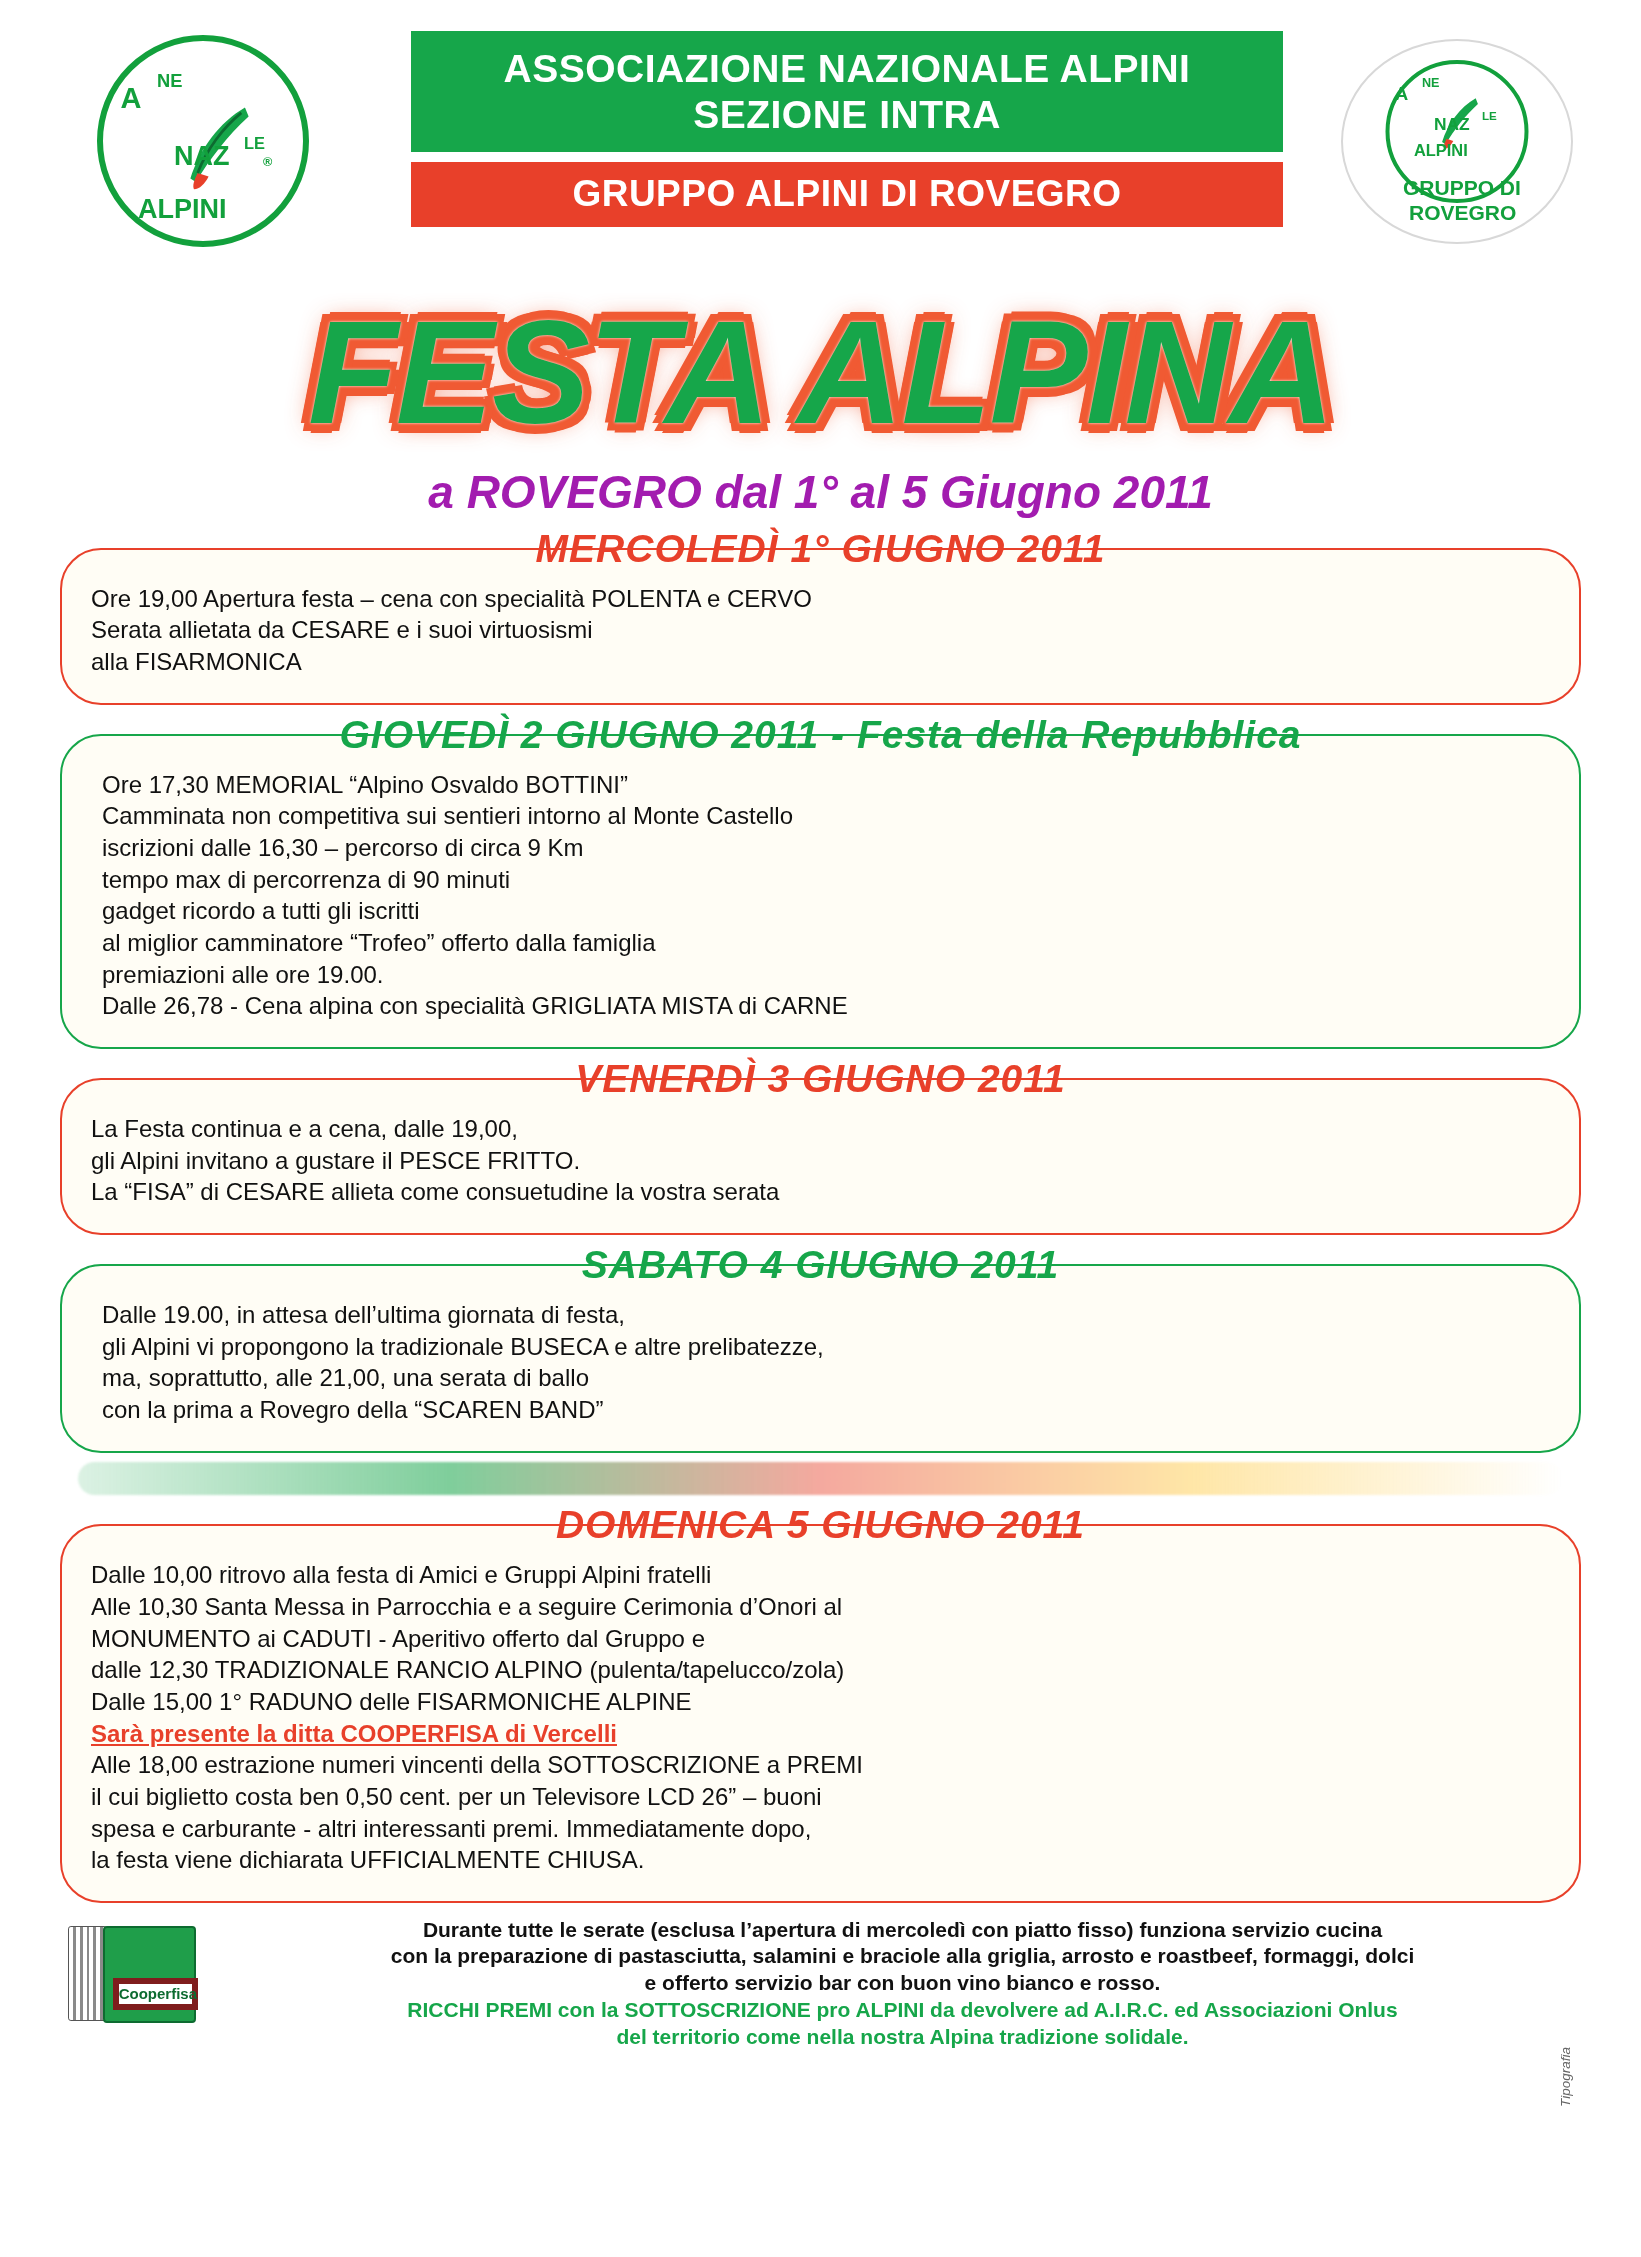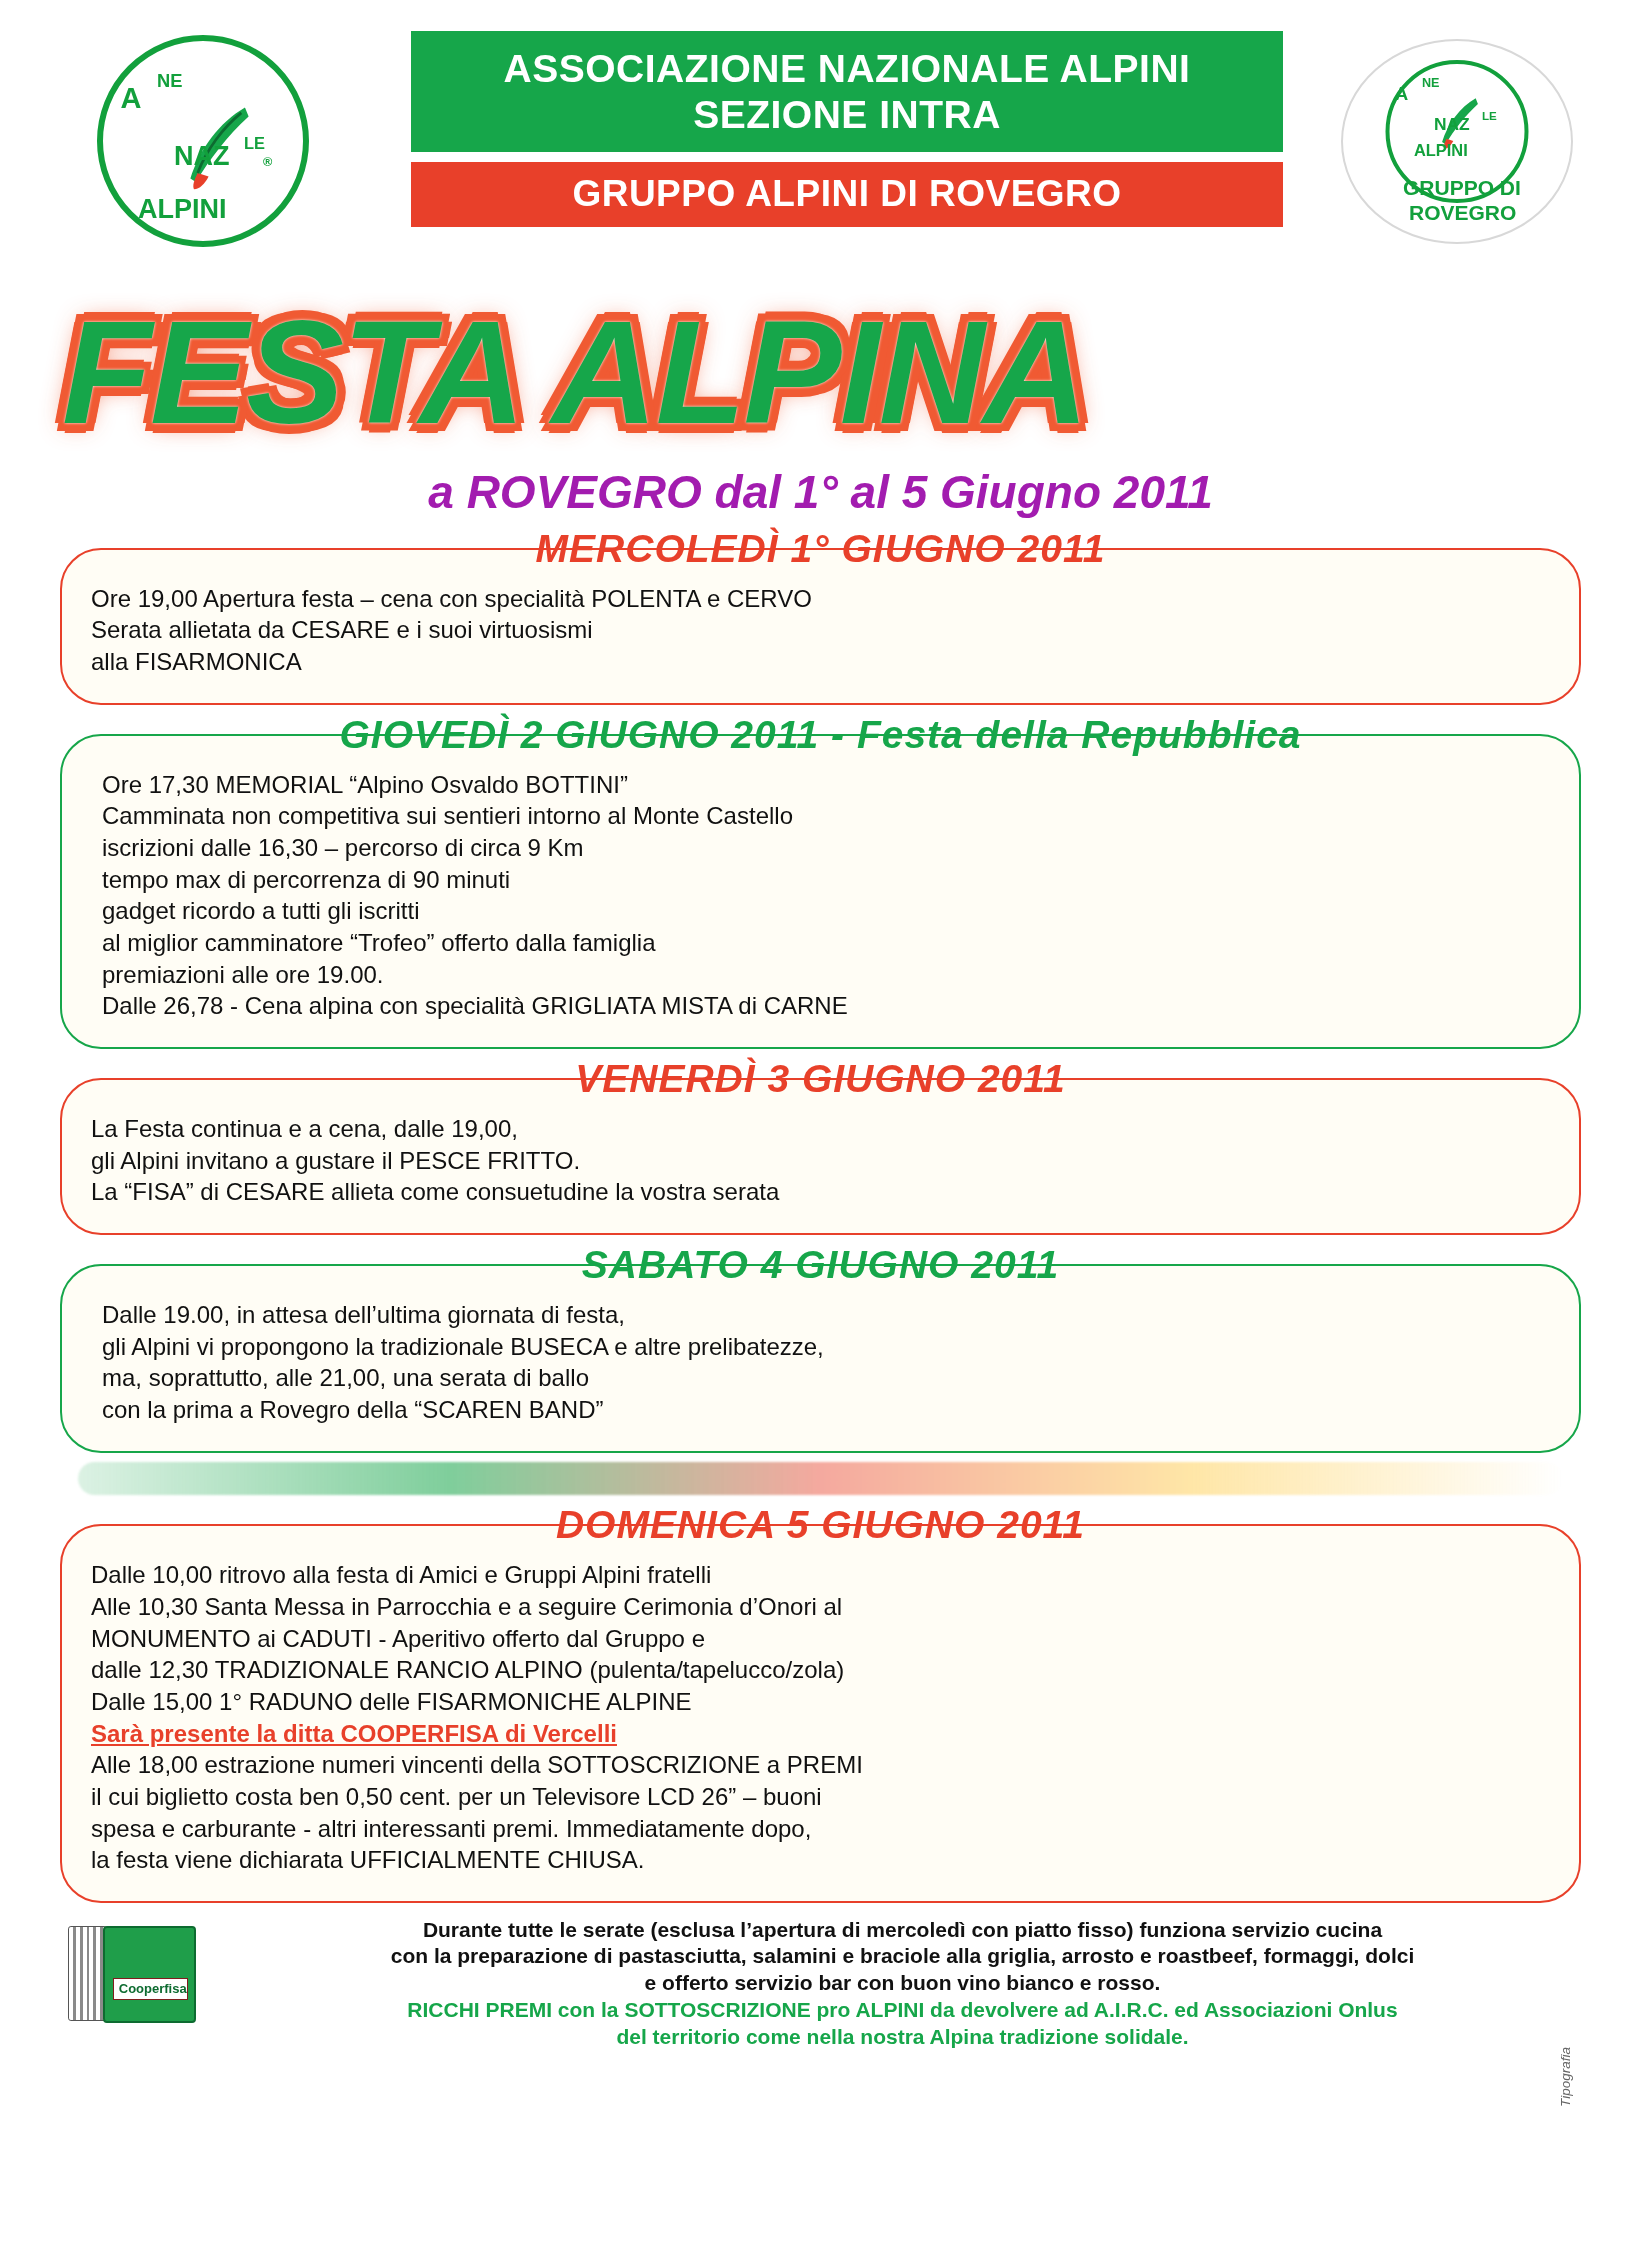--- a/index.html
+++ b/index.html
@@ -91,21 +91,21 @@
   .logo-right .r-ne{left:79px;top:35px;font-size:12.6px;}
   .logo-right .r-naz{left:91px;top:73px;font-size:17.4px;}
   .logo-right .r-le{left:139px;top:68px;font-size:11.6px;}
   .logo-right .r-alpini{left:71px;top:100px;font-size:16.4px;}
   .logo-right .r-gruppo{left:60px;top:135px;font-size:21px;}
   .logo-right .r-rovegro{left:66px;top:160px;font-size:21px;}
   .feather-sm{position:absolute;left:89px;top:52px;width:56px;height:60px;}
 
   
   .festa-wrap{
-    text-align:left;
+    text-align:center;
     margin-top:5.8px;
     position:relative;
     height:183px;
   }
   .festa{
     font-size:147px;
     font-weight:bold;
     font-style:italic;
     color:#16a64a;
     letter-spacing:-1.9px;
@@ -193,22 +193,22 @@
   .accordion{
     position:absolute;left:0;top:3.9px;
     width:145px;height:106px;
   }
   .acc-body{
     position:absolute;left:35px;top:5.8px;width:89px;height:93px;
     background:#1f9e4a;border:2.9px solid #0d6b30;border-radius:3.9px;
   }
   .acc-label{
     position:absolute;left:7.7px;top:50px;width:73px;height:19.3px;
-    background:#fff;border:1px solid #7f1d1d;
-    font-size:13px;color:#0d6b30;text-align:right;line-height:19.3px;
+    background:#fff;border:6px solid #7f1d1d;
+    font-size:15px;color:#0d6b30;text-align:right;line-height:19.3px;
     font-weight:bold;
   }
   .acc-bellows{
     position:absolute;left:0;top:5.8px;width:37px;height:93px;
     background:repeating-linear-gradient(90deg,#ffffff 0 3.9px,#8a8a8a 3.9px 6.8px);
     border:1.9px solid #555;border-radius:2.9px;
   }
   .signature{
     position:absolute;right:0;bottom:3.9px;
     font-size:13.5px;color:#666;font-style:italic;

